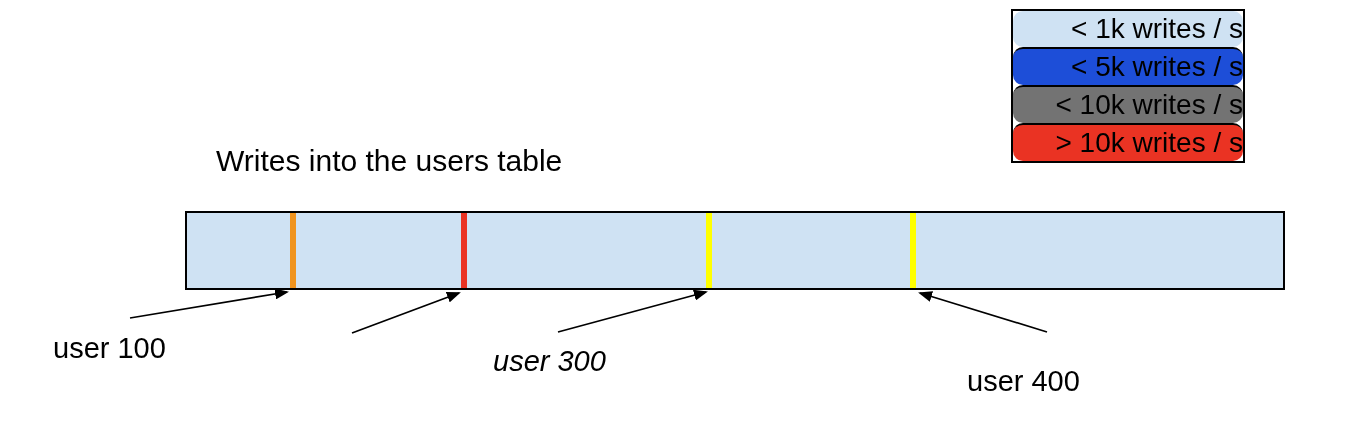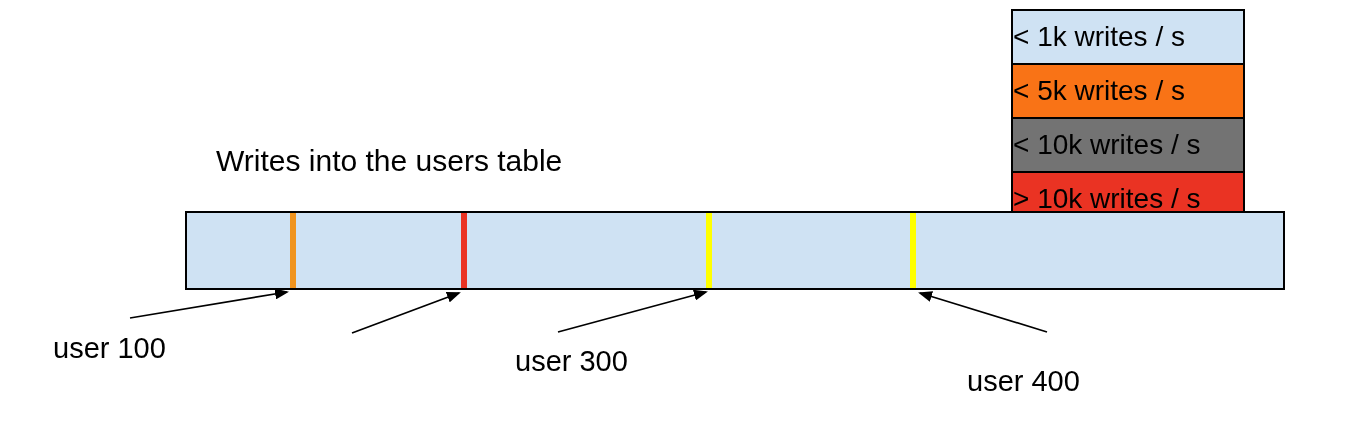--- a/index.html
+++ b/index.html
@@ -31,27 +31,28 @@
   
   .legend {
     position: absolute;
     left: 1011px;
     top: 9px;
     width: 234px;
     border: 2px solid #000000;
     box-sizing: border-box;
   }
   .legend-row {
-    height: 52px;
+    height: 36px;
     display: flex;
     align-items: center;
-    justify-content: flex-start;
+    justify-content: flex-end;
     font-size: 28px;
     color: #000000;
     white-space: nowrap;
+    border-radius: 10px;
   }
   .legend-row + .legend-row {
     border-top: 2px solid #000000;
   }
 
   
   .users-bar {
     position: absolute;
     left: 185px;
     top: 211px;
@@ -84,35 +85,35 @@
   
   .user-label {
     position: absolute;
     font-size: 29px;
     line-height: 32px;
     color: #000000;
     white-space: nowrap;
   }
   .label-user-100 { left: 53px;  top: 332px; }
   .label-user-200 { left: 272px; top: 345px; }
-  .label-user-300 { left: 515px; top: 345px; }
+  .label-user-300 { left: 493px; top: 345px; font-style: italic; }
   .label-user-400 { left: 967px; top: 345px; margin-top: 20px; }
 </style>
 </head>
 <body>
 
 <div id="canvas">
 
   <div class="diagram-title">Writes into the users table</div>
 
   <div class="legend">
     <div class="legend-row" style="background-color: rgb(207, 226, 243);">
       <span>&lt; 1k writes / s</span>
     </div>
-    <div class="legend-row" style="background-color: #f97316;">
+    <div class="legend-row" style="background-color: #1d4ed8;">
       <span>&lt; 5k writes / s</span>
     </div>
     <div class="legend-row" style="background-color: #737373;">
       <span>&lt; 10k writes / s</span>
     </div>
     <div class="legend-row" style="background-color: rgb(234, 51, 35);">
       <span>&gt; 10k writes / s</span>
     </div>
   </div>
 

